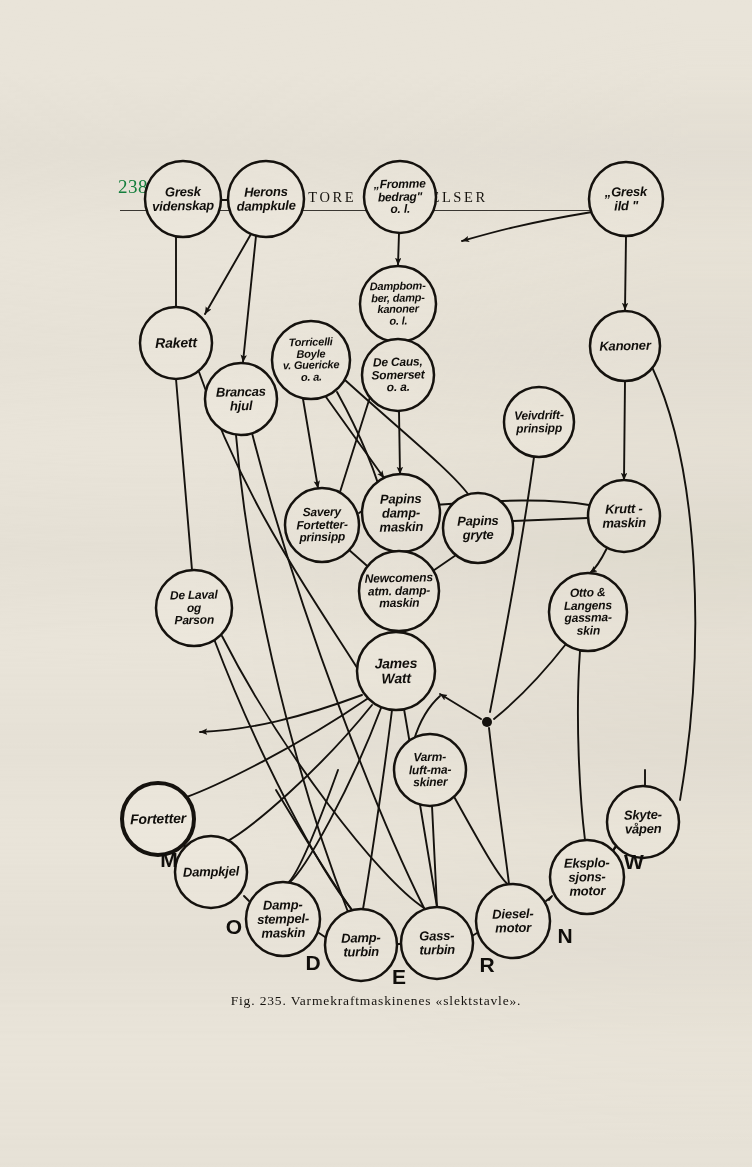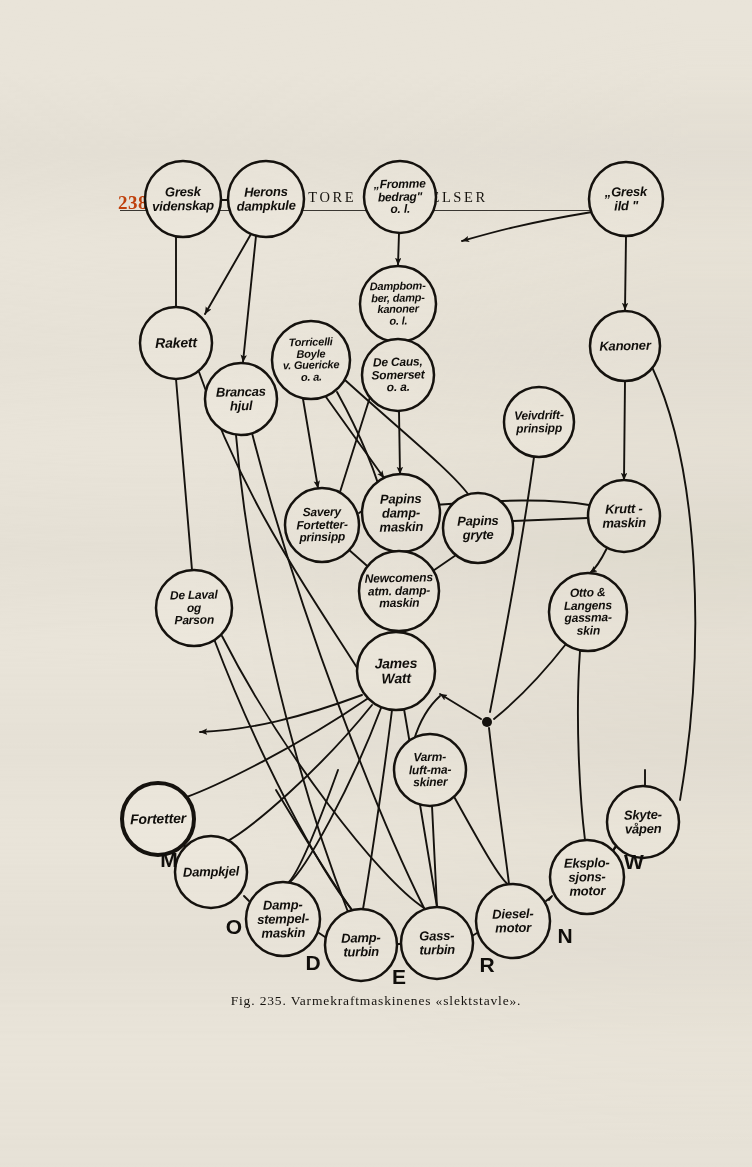--- a/index.html
+++ b/index.html
@@ -34,23 +34,23 @@
     pointer-events:none;
     z-index:40;
     mix-blend-mode:multiply;
     opacity:.55;
   }
   #page-header{
     position:absolute;
     left:0;top:92px;width:752px;height:40px;
   }
   #folio{
-    position:absolute;left:118px;top:100px;
+    position:absolute;left:118px;top:84px;
     font-family:"Liberation Serif", serif;
-    font-weight:bold;font-size:19px;color:#c2410c;
+    font-weight:normal;font-size:19px;color:#15803d;
     letter-spacing:.5px;
   }
   #running-head{
     position:absolute;left:0;top:97px;width:752px;
     text-align:center;
     font-family:"Liberation Serif", serif;
     font-size:14.5px;color:#17140f;
     letter-spacing:2.6px;
     text-indent:2.6px;
   }

